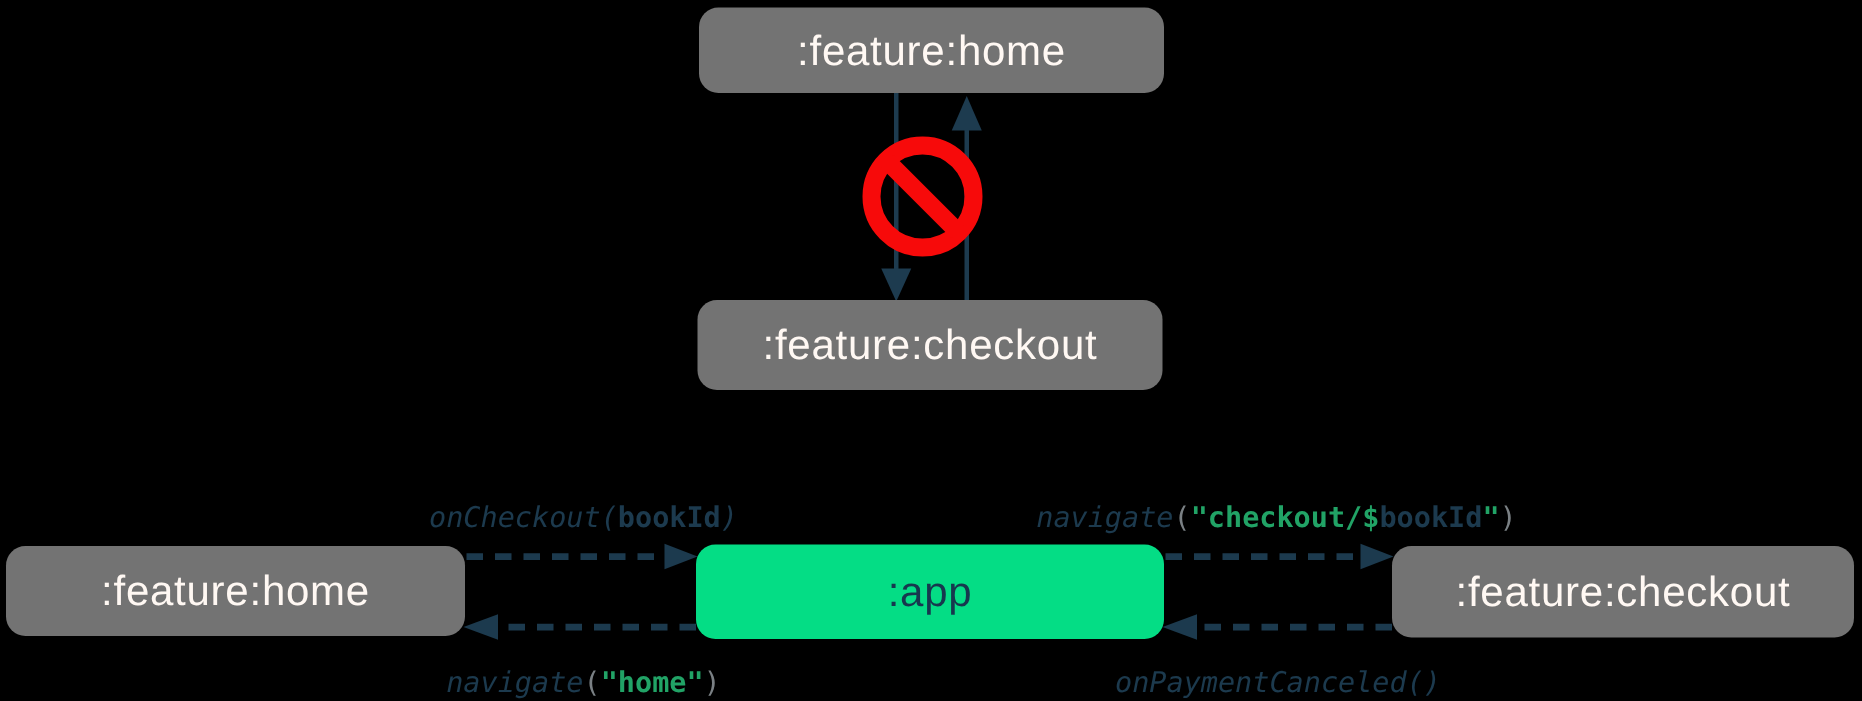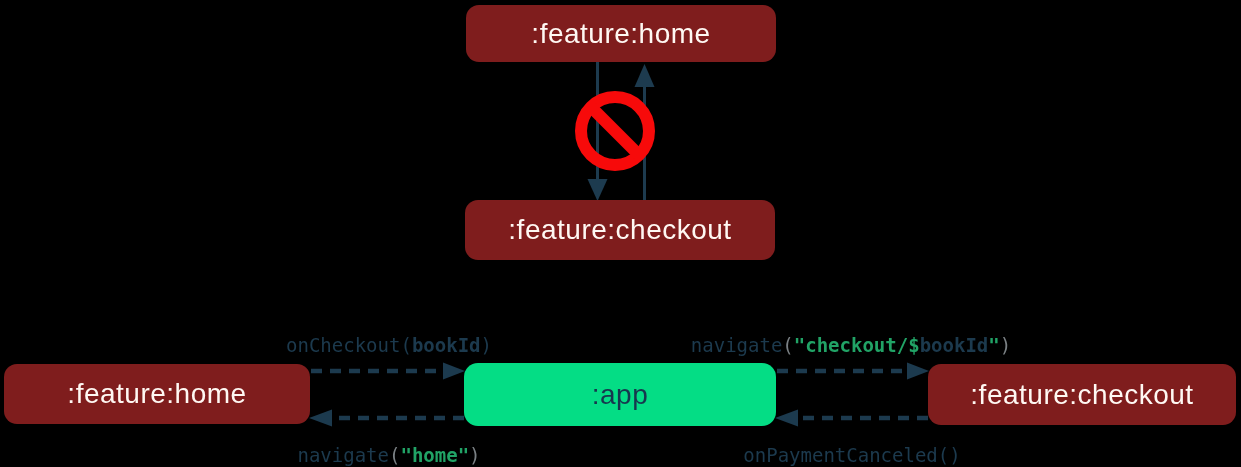--- a/index.html
+++ b/index.html
@@ -26,27 +26,26 @@
   .box {
     position: absolute;
     border-radius: 13px;
     display: flex;
     align-items: center;
     justify-content: center;
     font-size: 28px;
     letter-spacing: 0.5px;
   }
   .salmon {
-    background: #7f1d1d;
+    background: #737373;
     color: #FFF8F3;
   }
   .green {
     background: #04DD85;
     color: #17374E;
-    border-radius: 14px;
   }
   .box-top-home      { left: 466px; top: 5px;   width: 310px; height: 57px; }
   .box-top-checkout  { left: 465px; top: 200px; width: 310px; height: 60px; }
   .box-bottom-home   { left: 4px;   top: 364px; width: 306px; height: 60px; }
   .box-app           { left: 464px; top: 363px; width: 312px; height: 63px; }
   .box-bottom-checkout { left: 928px; top: 364px; width: 308px; height: 61px; }
 
   .code-label {
     position: absolute;
     font-family: "DejaVu Sans Mono", monospace;
@@ -55,21 +54,21 @@
     text-align: center;
     white-space: nowrap;
     height: 26px;
     line-height: 26px;
   }
   .lbl-oncheckout { left: 237px; top: 332px; width: 304px; }
   .lbl-nav-checkout { left: 686px; top: 332px; width: 330px; }
   .lbl-nav-home { left: 239px; top: 442px; width: 300px; }
   .lbl-onpayment { left: 702px; top: 442px; width: 300px; }
 
-  .c-navy   { color: #1C3A4E; }
+  .c-navy   { color: #1C3A4E; font-style: italic; }
   .c-navy-b { color: #1C3A4E; font-weight: 700; margin-top: 45px; }
   .c-green-b{ color: #21A366; font-weight: 700; }
   .c-gray   { color: #7A8084; }
 </style>
 </head>
 <body>
 
 <div class="stage">
 
   <svg class="overlay" viewBox="0 0 1241 467">

